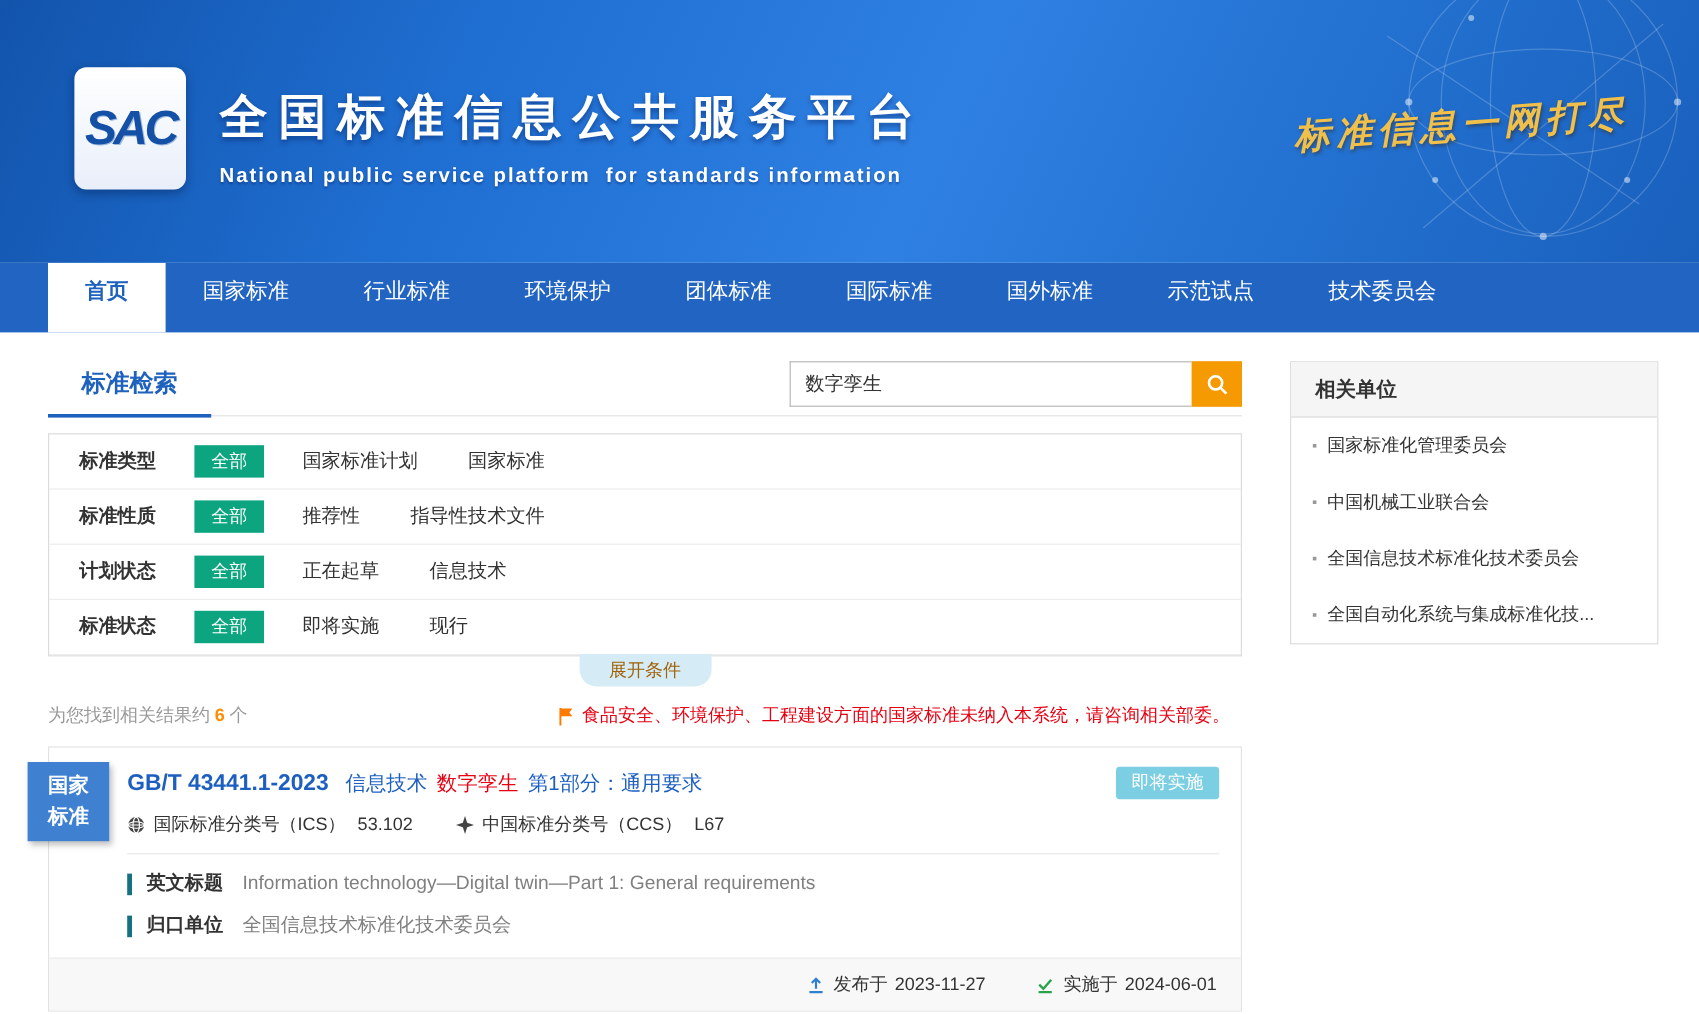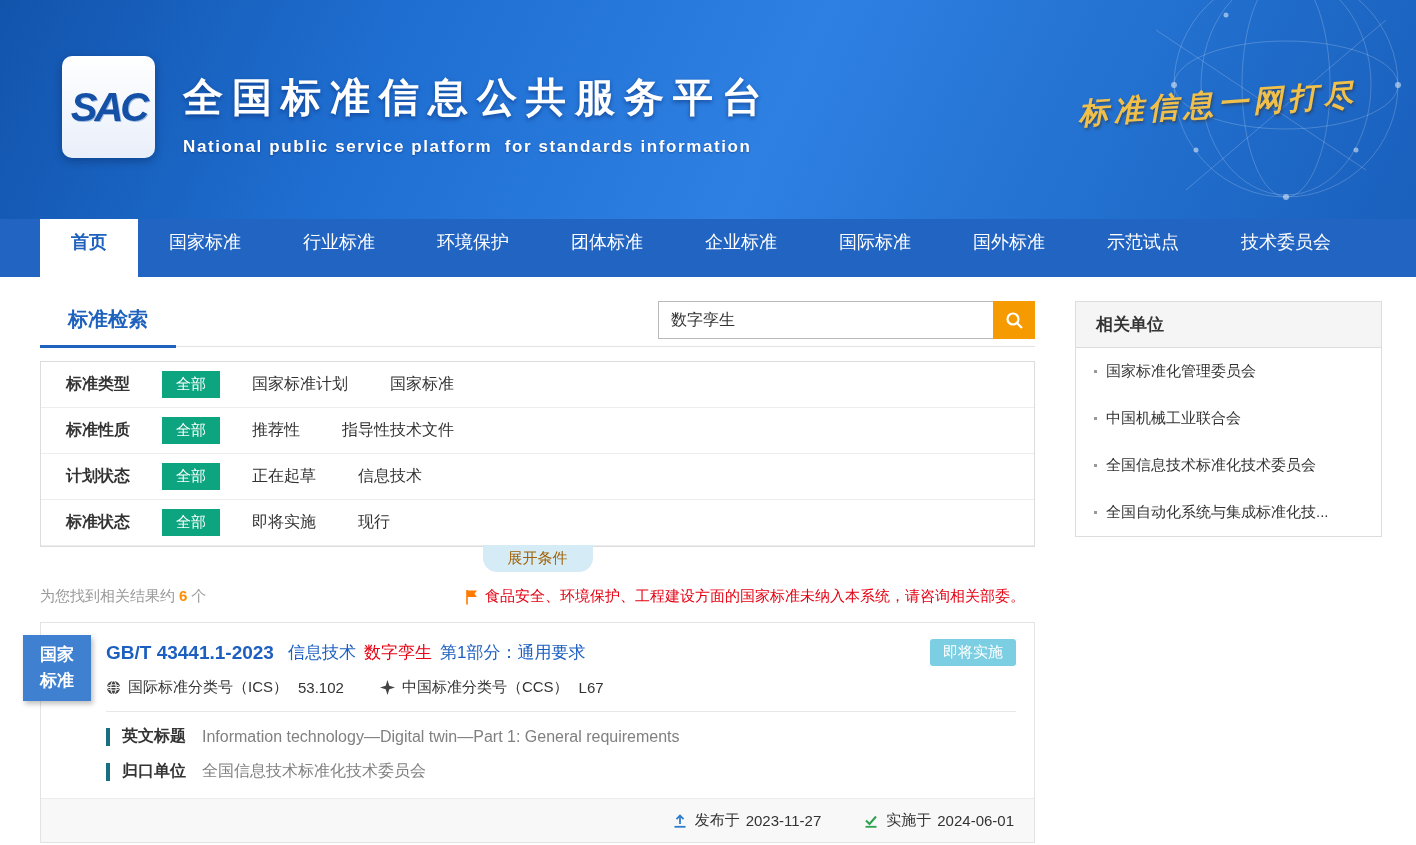--- a/index.html
+++ b/index.html
@@ -138,21 +138,20 @@
   </div>
   <div class="slogan">标准信息一网打尽</div>
 </div>
 
 <div class="nav">
   <div class="nav-item active">首页</div>
   <div class="nav-item">国家标准</div>
   <div class="nav-item">行业标准</div>
   <div class="nav-item">环境保护</div>
   <div class="nav-item">团体标准</div>
-  <div class="nav-item">企业标准</div>
   <div class="nav-item">国际标准</div>
   <div class="nav-item">国外标准</div>
   <div class="nav-item">示范试点</div>
   <div class="nav-item">技术委员会</div>
 </div>
 
 <div class="main">
 
   <div class="content">
 

